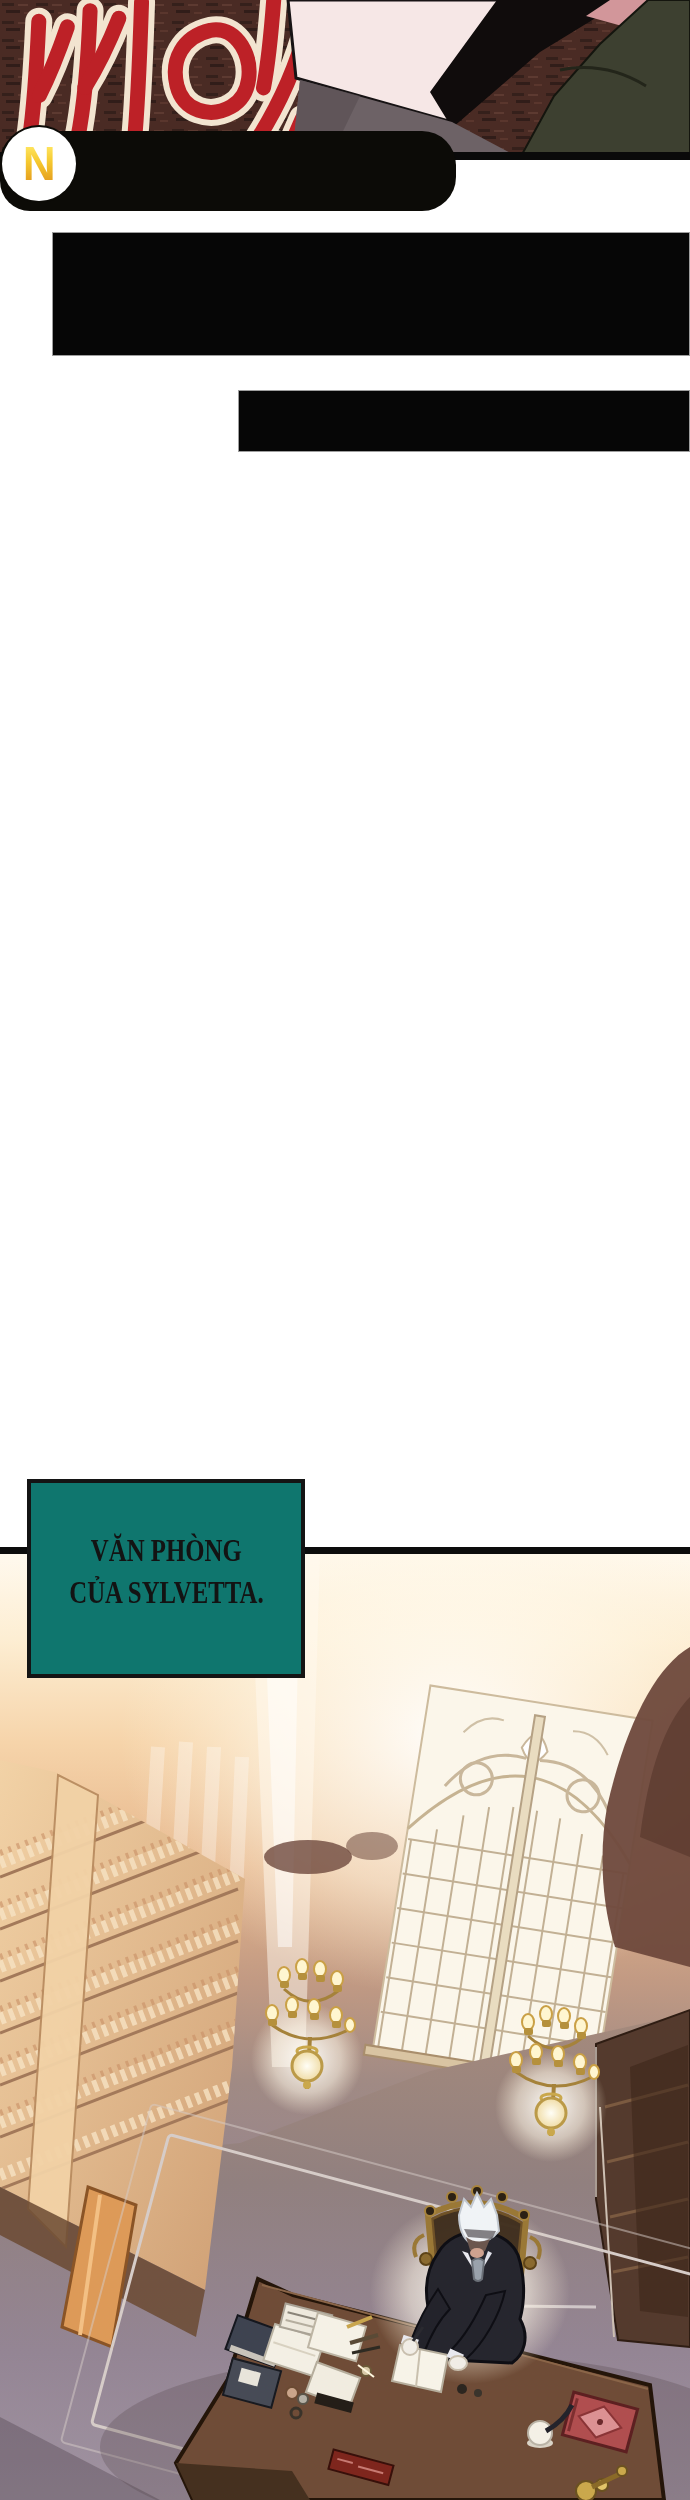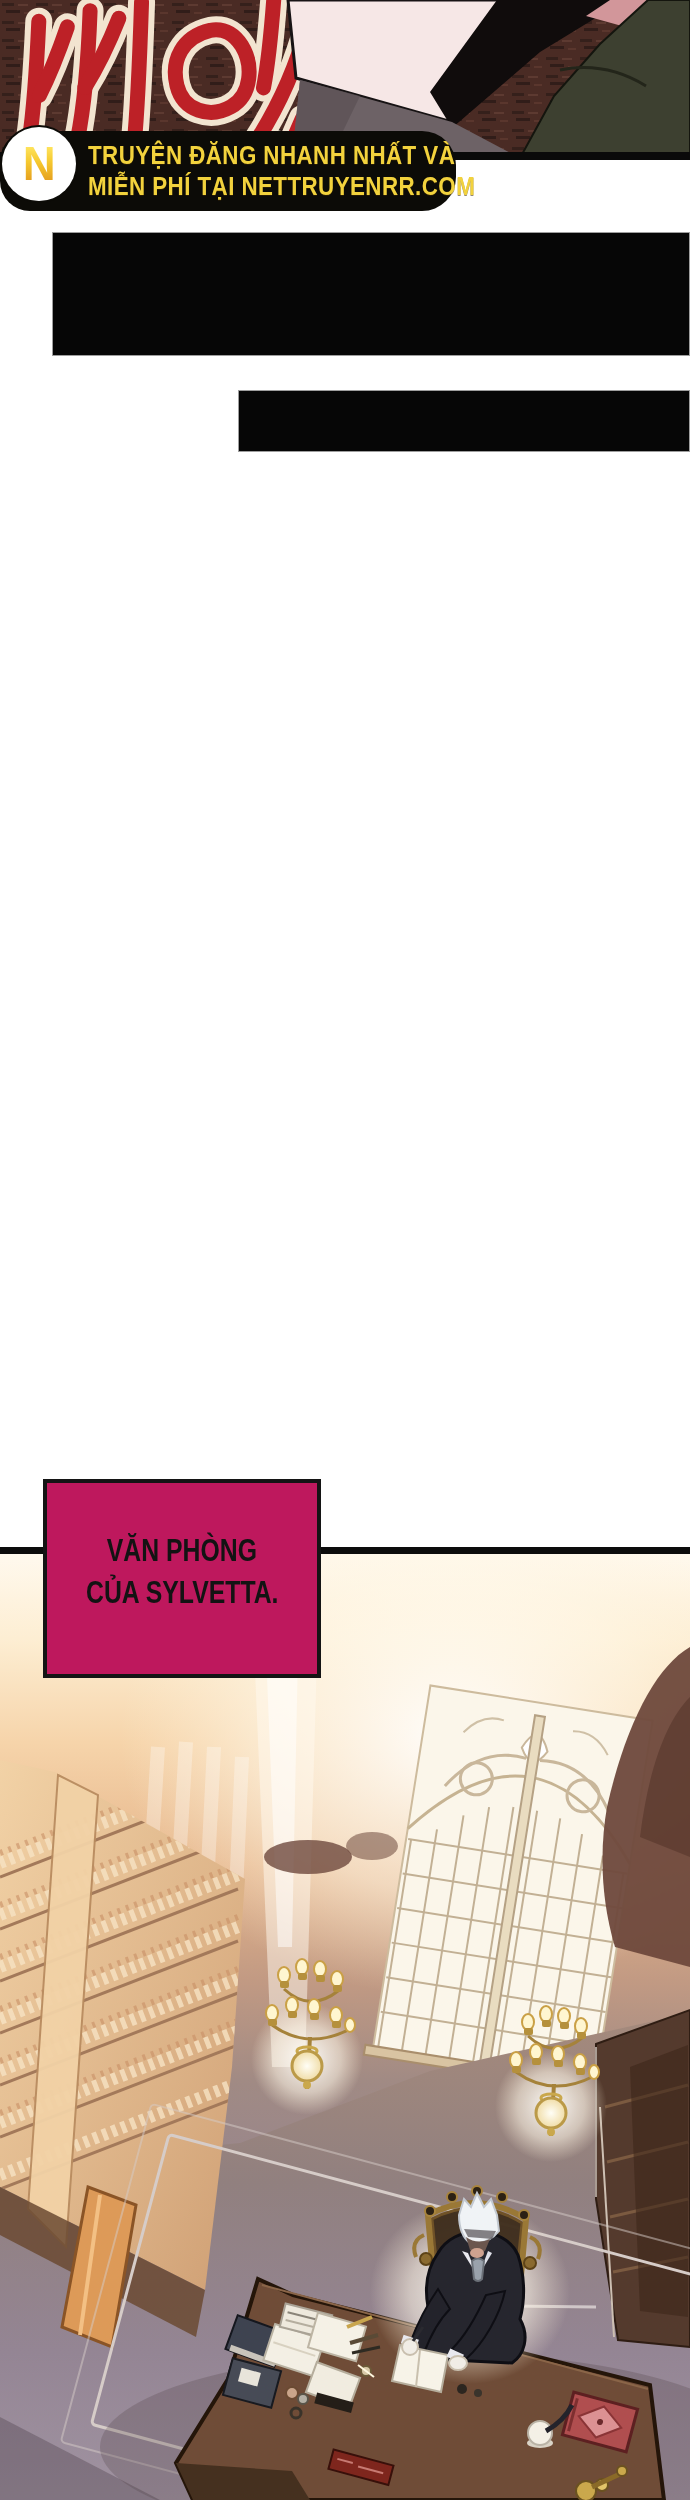--- a/index.html
+++ b/index.html
@@ -36,24 +36,24 @@
     color:#f2d23d; letter-spacing:.5px; white-space:nowrap;
     transform:scaleX(.86); transform-origin:left center;
     text-shadow:0 1px 0 rgba(60,40,0,.55);
   }
   
   .black-bar { position:absolute; background:#060606; border:1px solid #9e9e9e; }
   .black-bar-1 { left:52px; top:232px; width:638px; height:124px; }
   .black-bar-2 { left:238px; top:390px; width:452px; height:62px; }
   
   .caption-box {
-    position:absolute; left:43px; top:1479px; width:278px; height:199px;
-    background:#be185d; border:4px solid #141414;
+    position:absolute; left:27px; top:1479px; width:278px; height:199px;
+    background:#0f766e; border:4px solid #141414;
     display:flex; flex-direction:column; align-items:center; justify-content:center;
-    z-index:5; padding-bottom:14px;
+    z-index:5; padding-bottom:14px;font-family:Liberation Serif, serif;
   }
   .caption-line {
     font-weight:bold; font-size:31px; line-height:42px; color:#131313;
     letter-spacing:0; transform:scaleX(.8); white-space:nowrap;
   }
   
   .artwork { position:absolute; left:0; top:1547px; width:690px; height:953px; }
   svg { display:block; }
 </style>
 </head>
@@ -107,24 +107,20 @@
       <path d="M560,70 C590,64 620,70 646,86" stroke="#23251a" stroke-width="3" fill="none"></path>
       <polygon points="300,80 452,122 520,158 292,158" fill="#6d6266"></polygon>
       <polygon points="300,80 360,96 330,158 292,158" fill="#5d5356" opacity=".8"></polygon>
       <rect x="0" y="152" width="690" height="8" fill="#0a0a0a"></rect>
     </svg>
   </div>
 
   <div class="badge">
     <div class="badge-circle">
       <span class="badge-n">N</span>
-    </div>
-    <div class="badge-text">
-      <div class="badge-line">TRUYỆN ĐĂNG NHANH NHẤT VÀ</div>
-      <div class="badge-line">MIỄN PHÍ TẠI NETTRUYENRR.COM</div>
     </div>
   </div>
 
   <div class="black-bar black-bar-1"></div>
   <div class="black-bar black-bar-2"></div>
 
   <div class="caption-box">
     <div class="caption-line">VĂN PHÒNG</div>
     <div class="caption-line">CỦA SYLVETTA.</div>
   </div>

